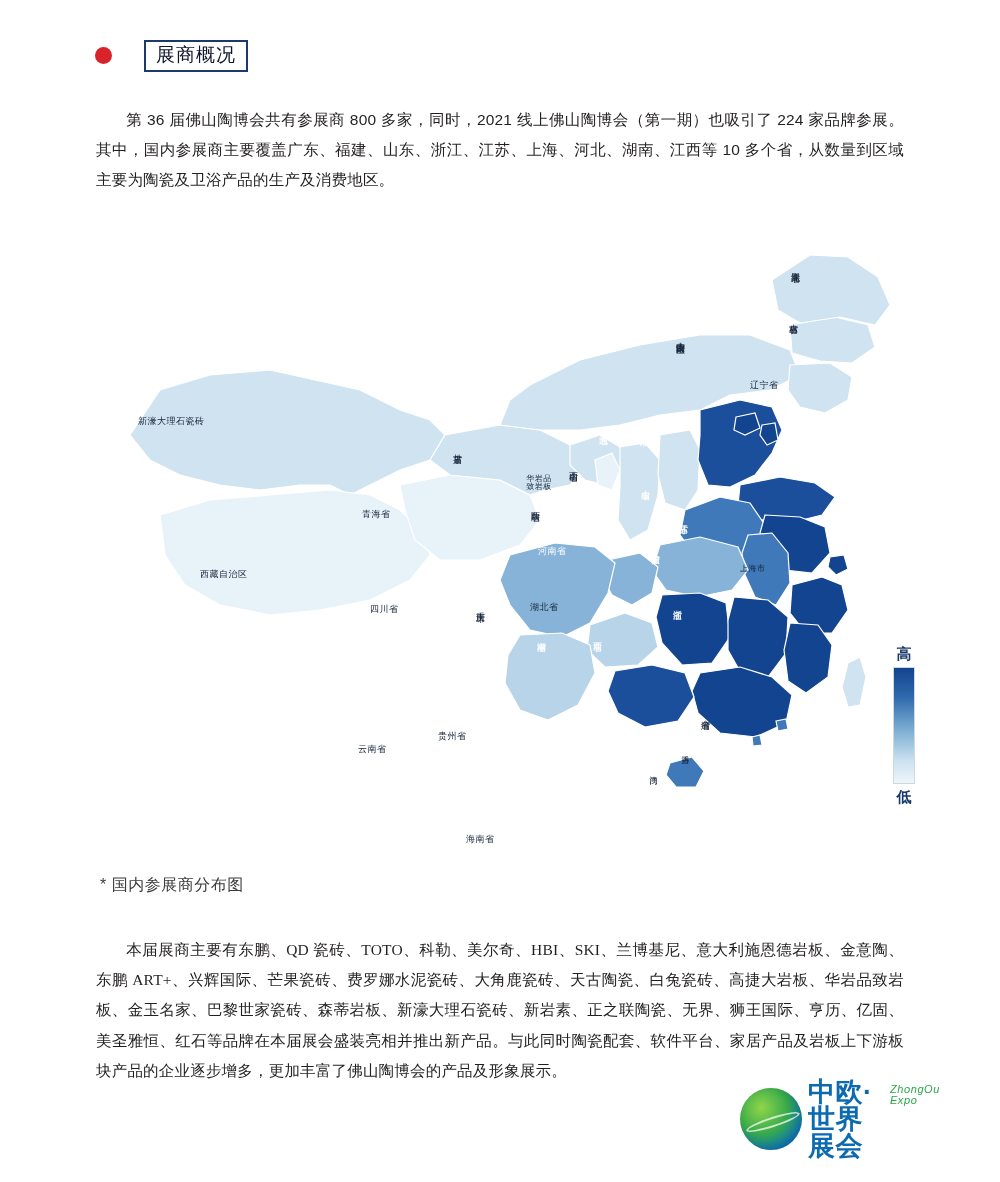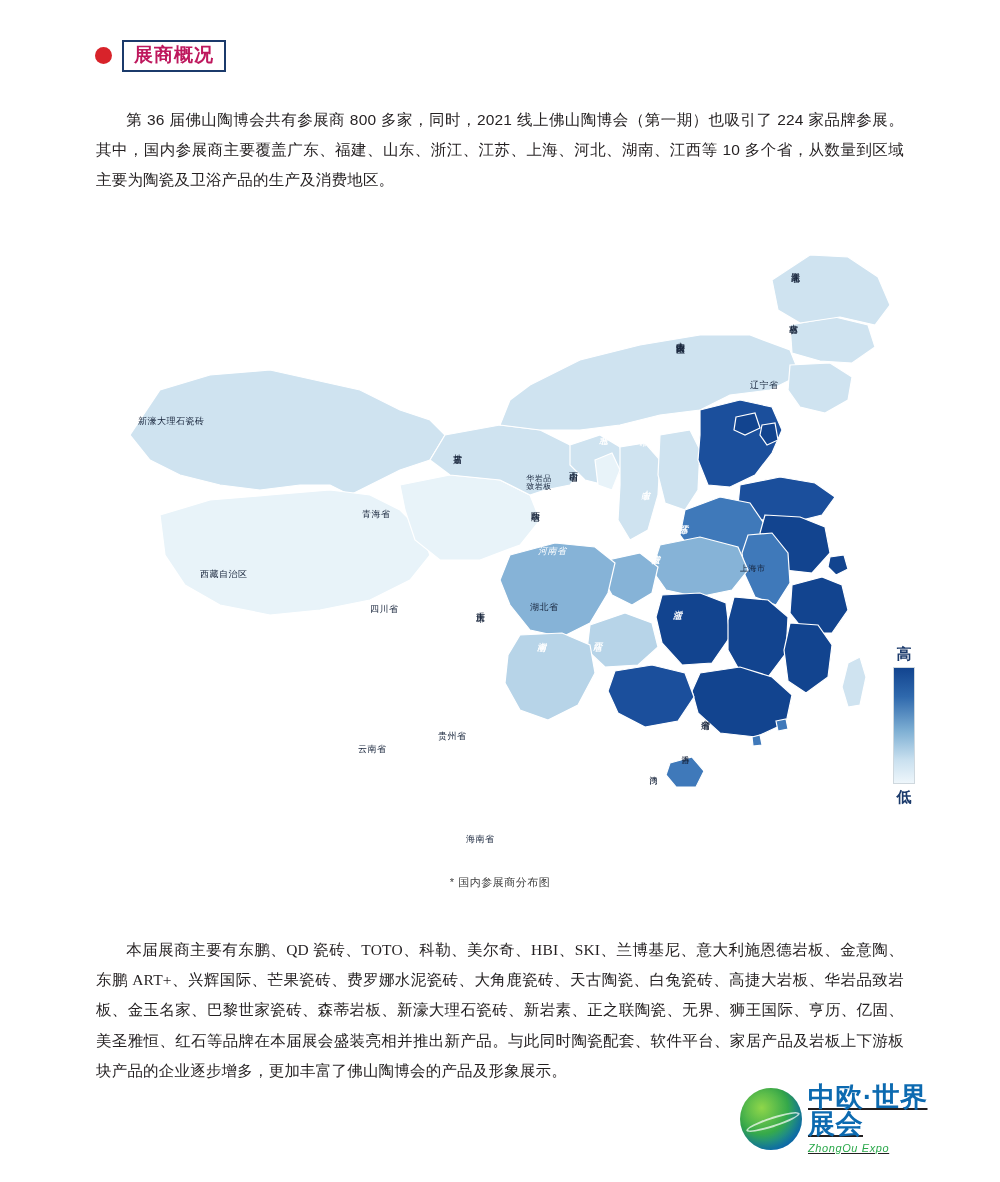--- a/index.html
+++ b/index.html
@@ -16,24 +16,25 @@
     position:absolute;left:95px;top:40px;
     display:flex;align-items:center;gap:10px;
   }
   .header-dot{
     width:17px;height:17px;border-radius:50%;
     background:#d8232a;flex:0 0 auto;
   }
   .header-title{
     border:2px solid #1b3a6b;
     padding:3px 10px 4px 10px;
-    font-size:19px;font-weight:bold;
+    font-size:19px;font-weight:normal;
     letter-spacing:1px;
-    color:#be185d;
+    color:#0f172a;
     line-height:1.1;
+    margin-left:22px;
   }
   
   .para{
     position:absolute;
     width:808px;left:96px;
     font-size:15.5px;
     line-height:1.95;
     text-align:justify;
     color:#231f20;
     letter-spacing:0.2px;
@@ -42,22 +43,21 @@
   #para-top{top:105px;}
   #para-bottom{top:935px;font-family:Liberation Serif, serif;}
   
   .map-wrap{
     position:absolute;left:100px;top:185px;
     width:800px;height:720px;
   }
   .map-svg{display:block;width:800px;height:700px;}
   .map-caption{
     position:absolute;left:0;top:690px;width:800px;
-    text-align:center;
-    font-size:11px;color:#3c3c3c;
+    font-size:16px;color:#3c3c3c;
     letter-spacing:0.5px;
   }
   
   .legend{
     position:absolute;right:85px;top:645px;
     width:22px;text-align:center;
   }
   .legend-label{
     font-size:15px;font-weight:bold;color:#1b3a6b;
     line-height:1.2;
@@ -72,42 +72,42 @@
     position:absolute;
     font-size:9px;
     color:#16233a;
     line-height:1.05;
     letter-spacing:0.5px;
     white-space:pre-line;
     text-align:center;
     pointer-events:none;
   }
   .plabel.vert{writing-mode:vertical-rl;text-orientation:upright;}
-  .plabel.light{color:#ffffff;font-style:italic;}
+  .plabel.light{color:#ffffff;}
   .plabel.tiny{font-size:8px;}
   
   .logo{
     position:absolute;right:60px;bottom:20px;
     width:200px;height:86px;
     display:flex;align-items:center;gap:6px;
   }
   .logo-globe{
     width:62px;height:62px;border-radius:50%;
     background:radial-gradient(circle at 35% 32%,#8fd64a 0%,#35a94b 45%,#0f7bbd 75%,#0b5ea8 100%);
     position:relative;flex:0 0 auto;
     box-shadow:inset -4px -4px 10px rgba(0,0,0,.15);
   }
   .logo-globe:before{
     content:"";position:absolute;left:8%;top:46%;
     width:84%;height:10%;
     border-radius:50%;
     border:2px solid rgba(255,255,255,.7);
     transform:rotate(-18deg);
   }
-  .logo-text{display:flex;flex-direction:column;line-height:1;text-decoration:underline;}
+  .logo-text{display:flex;flex-direction:row;line-height:1;}
   .logo-main{
     font-size:27px;font-weight:bold;color:#0c6ab0;
     letter-spacing:0.5px;
   }
   .logo-sub{
     font-size:11px;color:#2aa84a;margin-top:5px;
     letter-spacing:0.6px;font-style:italic;
   }
 </style>
 </head>

